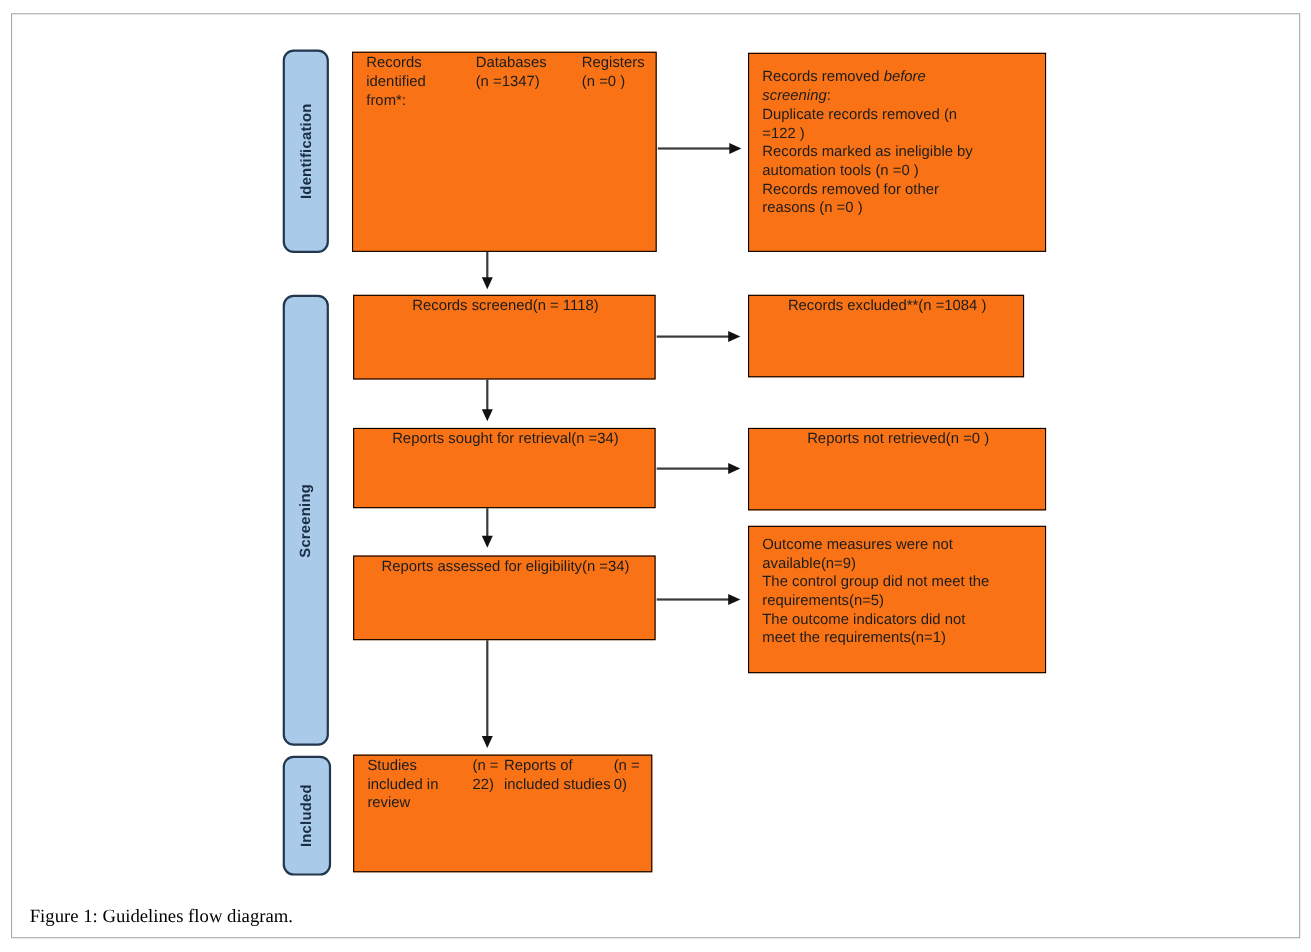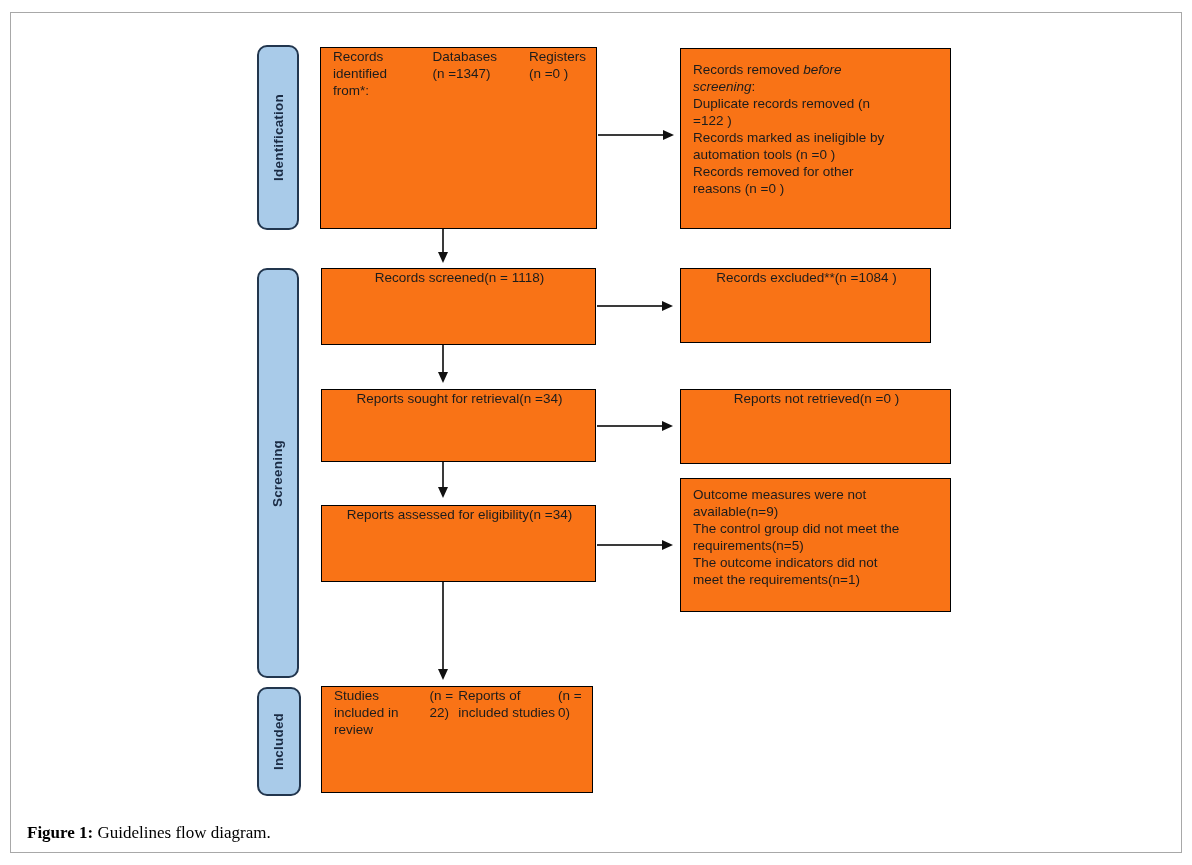--- a/index.html
+++ b/index.html
@@ -52,21 +52,21 @@
   .varrow{position:absolute;width:2px;background:var(--arrow);}
   .varrow::after{
     content:"";position:absolute;bottom:-11px;left:-4.5px;
     border:5.5px solid transparent;border-top:11px solid #111;
   }
   .caption{
     position:absolute;left:27px;top:823px;
     font-family:"Liberation Serif","DejaVu Serif",serif;
     font-size:17px;color:#000;
   }
-  .caption b{font-weight:bold;text-align:center;}
+  .caption b{font-weight:normal;text-align:center;}
 </style>
 </head>
 <body>
 
 <div class="canvas">
 
   <div class="outer-border"></div>
 
   <div class="stage" style="left:257px;top:45px;width:38px;height:181px;">
     <span>Identification</span>

